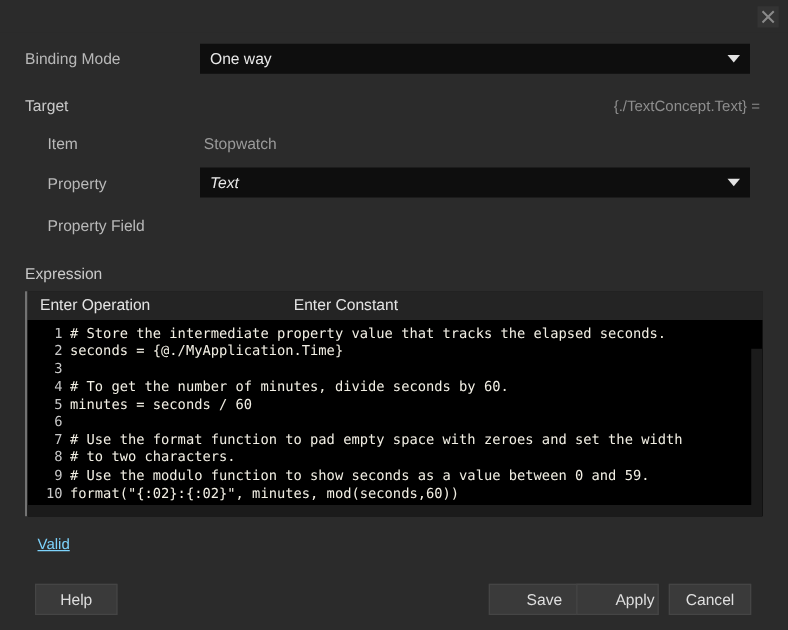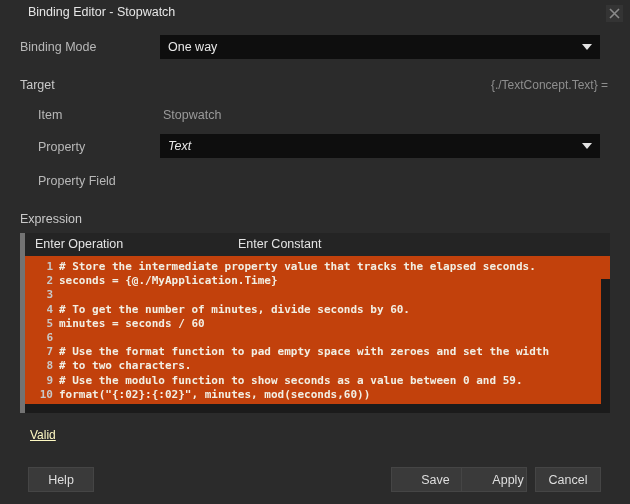--- a/index.html
+++ b/index.html
@@ -132,21 +132,21 @@
   }
 
   .editor {
     position: absolute;
     left: 20px;
     top: 233px;
     width: 590px;
     height: 180px;
     background: #1b1b1b;
     box-sizing: border-box;
-    border-left: 5px solid #737373;
+    border-left: 2px solid #737373;
   }
 
   .editor-toolbar {
     position: absolute;
     left: 0; top: 0;
     width: 100%;
     height: 23px;
     background: #242424;
   }
   .tool-item {
@@ -158,23 +158,22 @@
     white-space: nowrap;
     cursor: pointer;
   }
 
   .code-area {
     position: absolute;
     left: 0;
     top: 23px;
     right: 0;
     bottom: 0;
-    background: #c2410c;
+    background: #000000;
     overflow: hidden;
-    font-weight: bold;
   }
   .code-inner {
     position: absolute;
     left: 0; top: 4px;
     width: 100%;
   }
   .code-line {
     height: 14.2px;
     line-height: 14.2px;
     white-space: pre;
@@ -235,21 +234,20 @@
   .btn-save   { left: 391px; top: 467px; width: 89px; }
   .btn-apply  { left: 461px; top: 467px; width: 66px; padding-left: 28px; }
   .btn-cancel { left: 535px; top: 467px; width: 66px; }
 </style>
 </head>
 <body>
 
 <div class="window">
 
   <div class="titlebar">
-    <div class="title-text">Binding Editor - Stopwatch</div>
     <div class="close-btn">
       <svg width="11" height="11" viewBox="0 0 11 11">
         <path d="M1 1 L10 10 M10 1 L1 10" stroke="#8a8a8a" stroke-width="1.6" fill="none"></path>
       </svg>
     </div>
   </div>
 
   <div class="row" style="top:34px;">
     <div class="lbl root">Binding Mode</div>
     <div class="combo" style="top:1px;">
@@ -299,20 +297,20 @@
           <div class="code-line"><span class="gutter">7</span><span class="code-text comment"># Use the format function to pad empty space with zeroes and set the width</span></div>
           <div class="code-line"><span class="gutter">8</span><span class="code-text comment"># to two characters.</span></div>
           <div class="code-line"><span class="gutter">9</span><span class="code-text comment"># Use the modulo function to show seconds as a value between 0 and 59.</span></div>
           <div class="code-line"><span class="gutter">10</span><span class="code-text">format("{:02}:{:02}", minutes, mod(seconds,60))</span></div>
         </div>
       <div class="code-scroll-v"></div>
       <div class="code-scroll-h"></div>
     </div>
   </div>
 
-  <div class="valid-text" style="color: #fef9c3; text-decoration: underline;">Valid</div>
+  <div class="valid-text" style="color: #7dd3fc; text-decoration: underline;">Valid</div>
 
   <div class="btn btn-help">Help</div>
   <div class="btn btn-save">Save</div>
   <div class="btn btn-apply">Apply</div>
   <div class="btn btn-cancel">Cancel</div>
 
 </div>
 
 </body></html>

